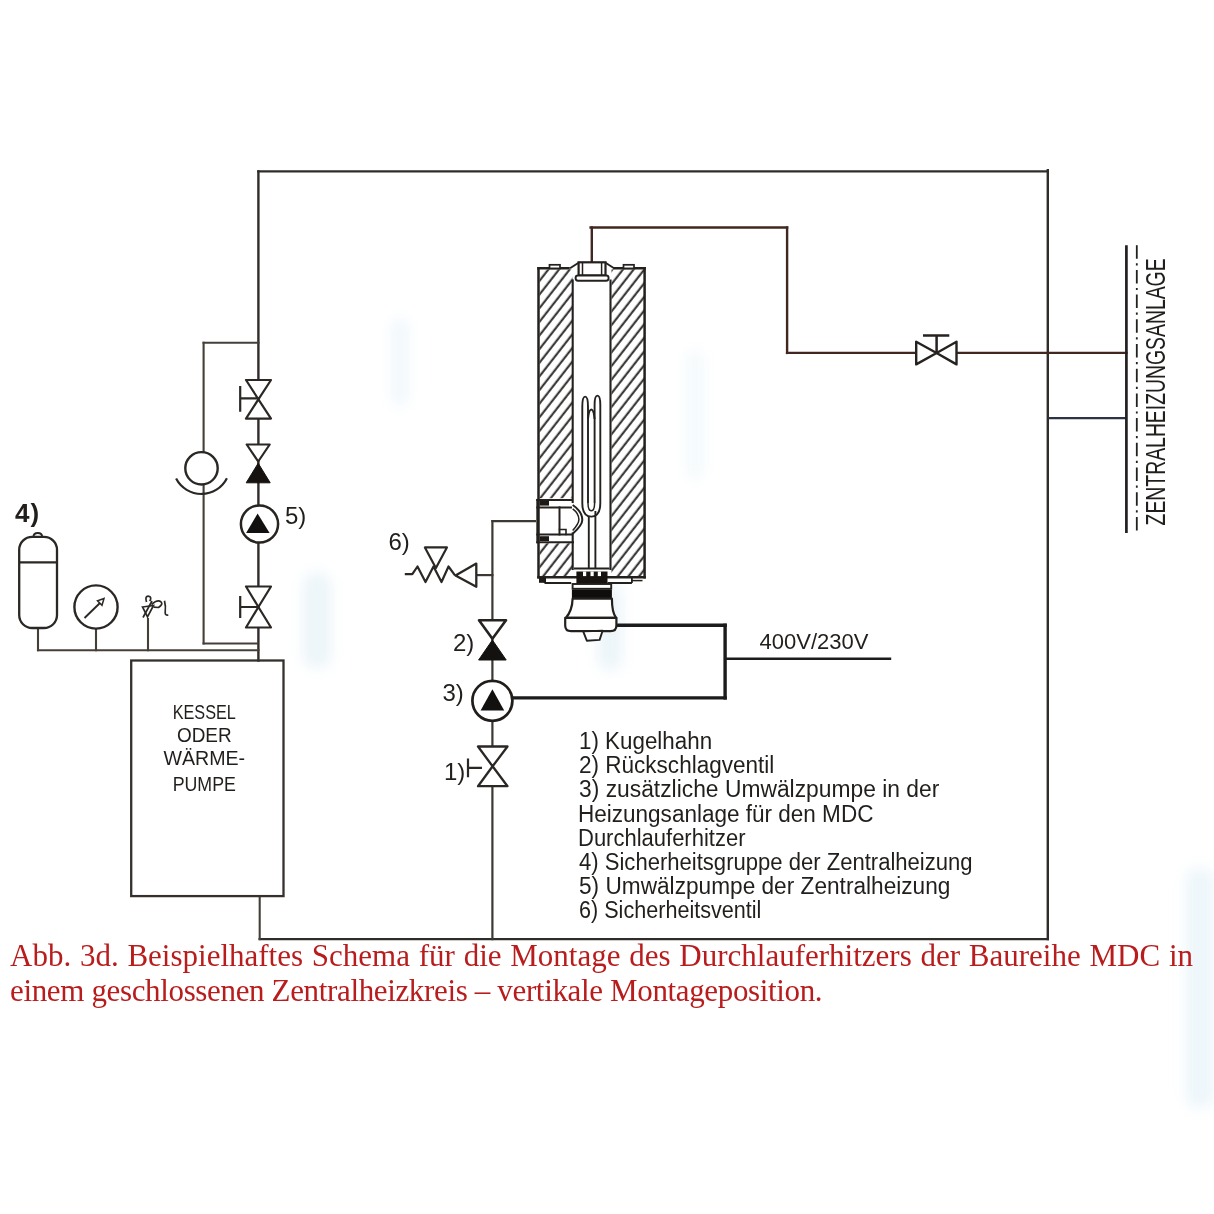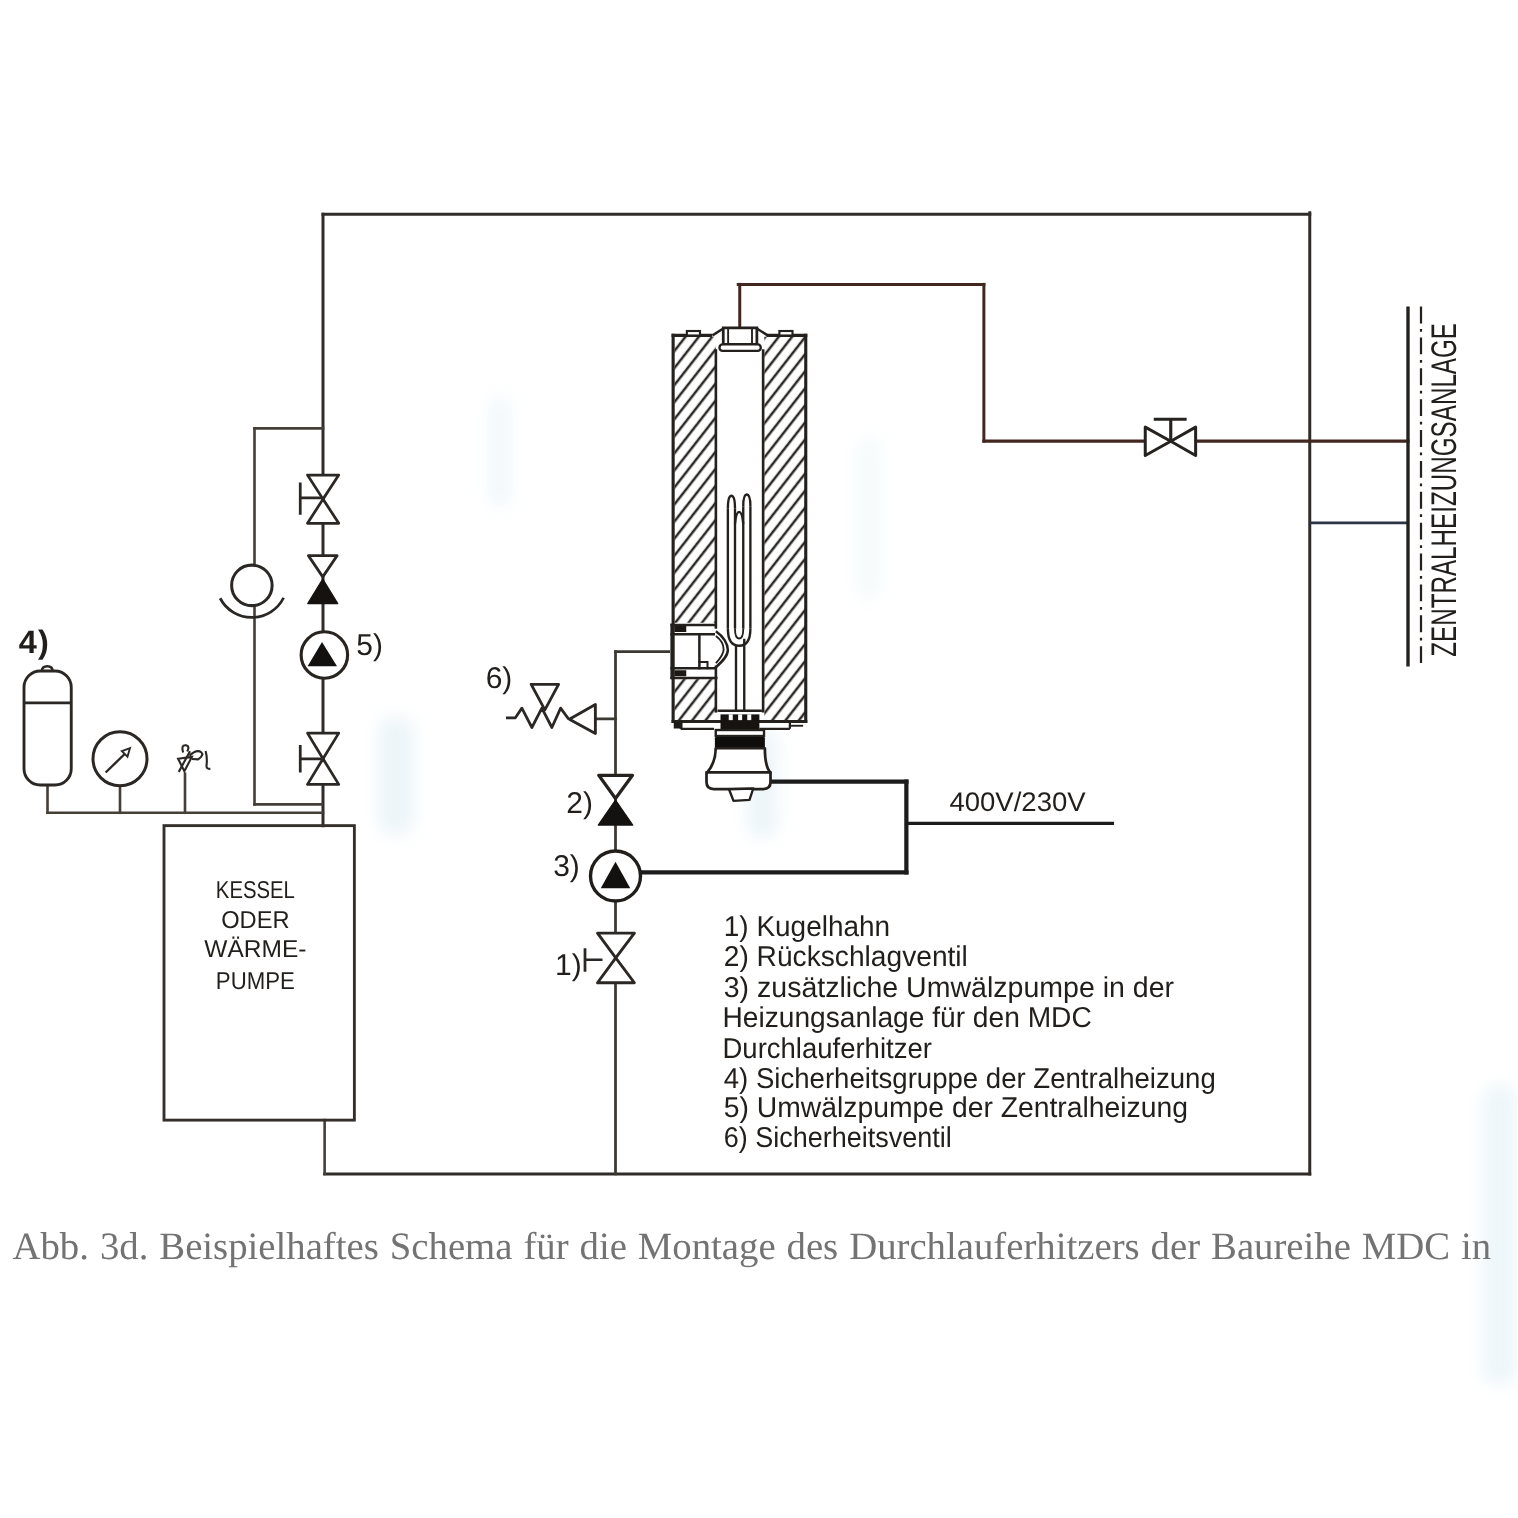--- a/index.html
+++ b/index.html
@@ -1,20 +1,20 @@
 <!DOCTYPE html>
 <html><head>
 <meta charset="utf-8">
 <style>
   html,body{margin:0;padding:0;background:#fff;}
   #page{position:relative;width:1214px;height:1214px;background:#ffffff;overflow:hidden;
         font-family:"Liberation Sans",sans-serif;}
   .smudge{position:absolute;filter:blur(7px);border-radius:12px;}
-  #caption{position:absolute;left:10px;top:979px;width:1183px;
-           font-family:"Liberation Serif",serif;font-size:31px;color:#737373;line-height:35px;}
+  #caption{position:absolute;left:10px;top:938px;width:1183px;
+           font-family:"Liberation Serif",serif;font-size:31px;color:#b91c1c;line-height:35px;}
   #cap1{text-align:justify;text-align-last:justify;white-space:normal;}
   #cap2{letter-spacing:-0.35px;}
 </style>
 </head>
 <body>
 <div id="page">
   <div class="smudge" style="left:303px;top:573px;width:28px;height:95px;background:rgba(185,218,234,0.27);"></div>
   <div class="smudge" style="left:598px;top:583px;width:24px;height:88px;background:rgba(185,218,234,0.27);"></div>
   <div class="smudge" style="left:392px;top:318px;width:16px;height:88px;background:rgba(195,225,238,0.25);"></div>
   <div class="smudge" style="left:686px;top:350px;width:18px;height:130px;background:rgba(200,228,240,0.2);"></div>
@@ -234,14 +234,15 @@
         <text x="579" y="893.8" textLength="371.4" lengthAdjust="spacingAndGlyphs">5) Umwälzpumpe der Zentralheizung</text>
         <text x="579" y="917.5" textLength="182.4" lengthAdjust="spacingAndGlyphs">6) Sicherheitsventil</text>
       </g>
 
       <text x="0" y="0" font-size="28.5" textLength="267" lengthAdjust="spacingAndGlyphs" transform="translate(1164.5,525.4) rotate(-90)">ZENTRALHEIZUNGSANLAGE</text>
     </g>
   </svg>
 
   <div id="caption">
     <div id="cap1">Abb. 3d. Beispielhaftes Schema für die Montage des Durchlauferhitzers der Baureihe MDC in</div>
+    <div id="cap2">einem geschlossenen Zentralheizkreis – vertikale Montageposition.</div>
   </div>
 </div>
 
 </body></html>

